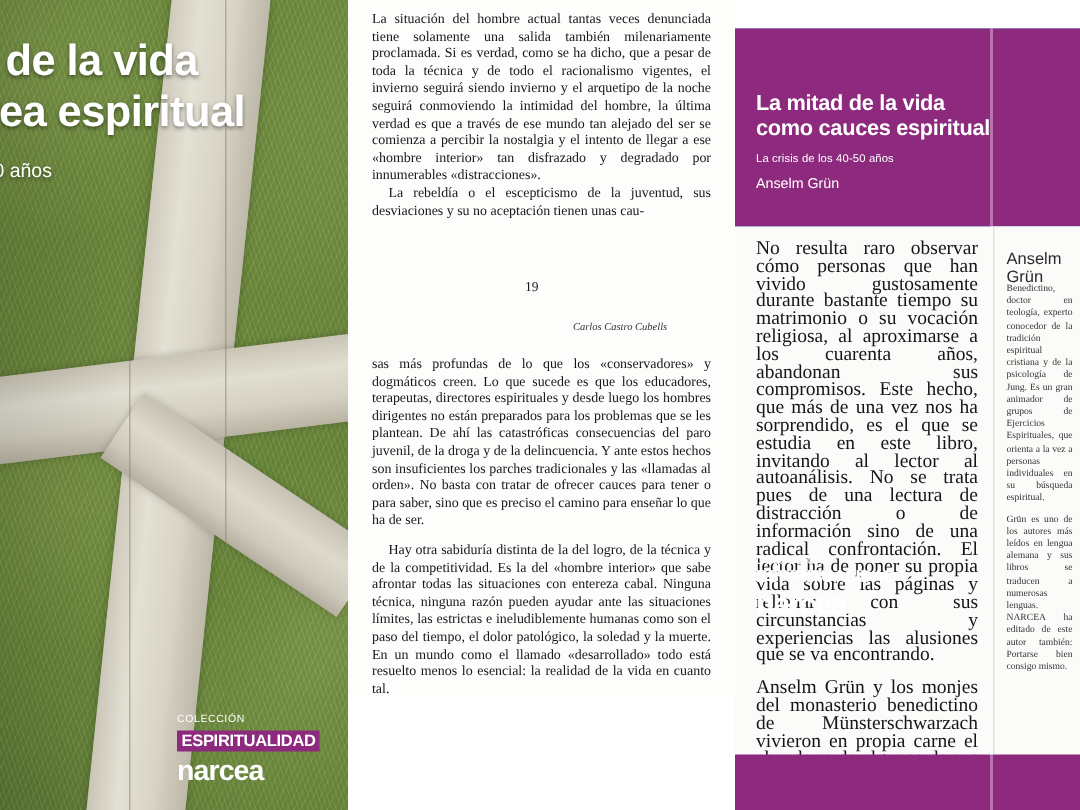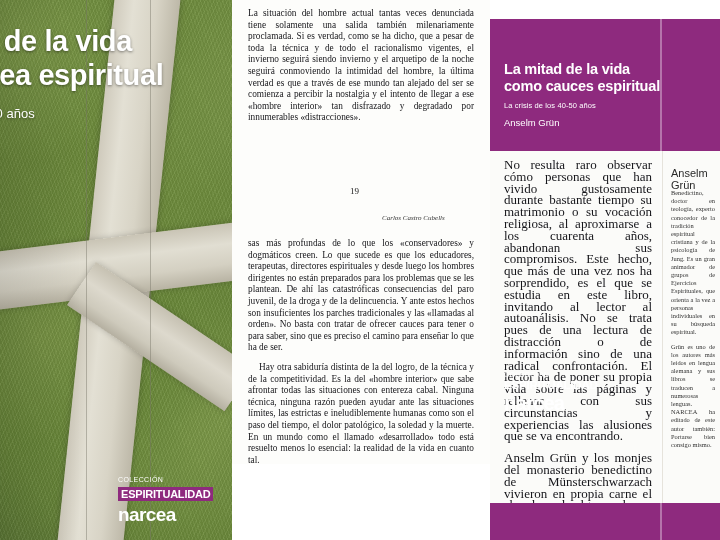--- a/index.html
+++ b/index.html
@@ -323,20 +323,21 @@
     <div id="left-logo">
       <div class="col">COLECCIÓN</div>
       <div class="esp">ESPIRITUALIDAD</div>
       <div class="narcea">narcea</div>
     </div>
   </div>
 
   <div id="mid-panel">
     <div class="col-text" id="mid-top">
       <p class="noindent">La situación del hombre actual tantas veces denunciada tiene solamente una salida también milenariamente proclamada. Si es verdad, como se ha dicho, que a pesar de toda la técnica y de todo el racionalismo vigentes, el invierno seguirá siendo invierno y el arquetipo de la noche seguirá conmoviendo la intimidad del hombre, la última verdad es que a través de ese mundo tan alejado del ser se comienza a percibir la nostalgia y el intento de llegar a ese «hombre interior» tan disfrazado y degradado por innumerables «distracciones».</p>
+      <p>La rebeldía o el escepticismo de la juventud, sus desviaciones y su no aceptación tienen unas cau-</p>
     </div>
     <div class="folio" id="mid-folio">19</div>
     <div id="mid-runhead">Carlos Castro Cubells</div>
     <div class="col-text" id="mid-bottom">
       <p class="noindent">sas más profundas de lo que los «conservadores» y dogmáticos creen. Lo que sucede es que los educadores, terapeutas, directores espirituales y desde luego los hombres dirigentes no están preparados para los problemas que se les plantean. De ahí las catastróficas consecuencias del paro juvenil, de la droga y de la delincuencia. Y ante estos hechos son insuficientes los parches tradicionales y las «llamadas al orden». No basta con tratar de ofrecer cauces para tener o para saber, sino que es preciso el camino para enseñar lo que ha de ser.</p>
       <p style="margin-top:8px;">Hay otra sabiduría distinta de la del logro, de la técnica y de la competitividad. Es la del «hombre interior» que sabe afrontar todas las situaciones con entereza cabal. Ninguna técnica, ninguna razón pueden ayudar ante las situaciones límites, las estrictas e ineludiblemente humanas como son el paso del tiempo, el dolor patológico, la soledad y la muerte. En un mundo como el llamado «desarrollado» todo está resuelto menos lo esencial: la realidad de la vida en cuanto tal.</p>
     </div>
   </div>
 
   <div id="right-panel">

